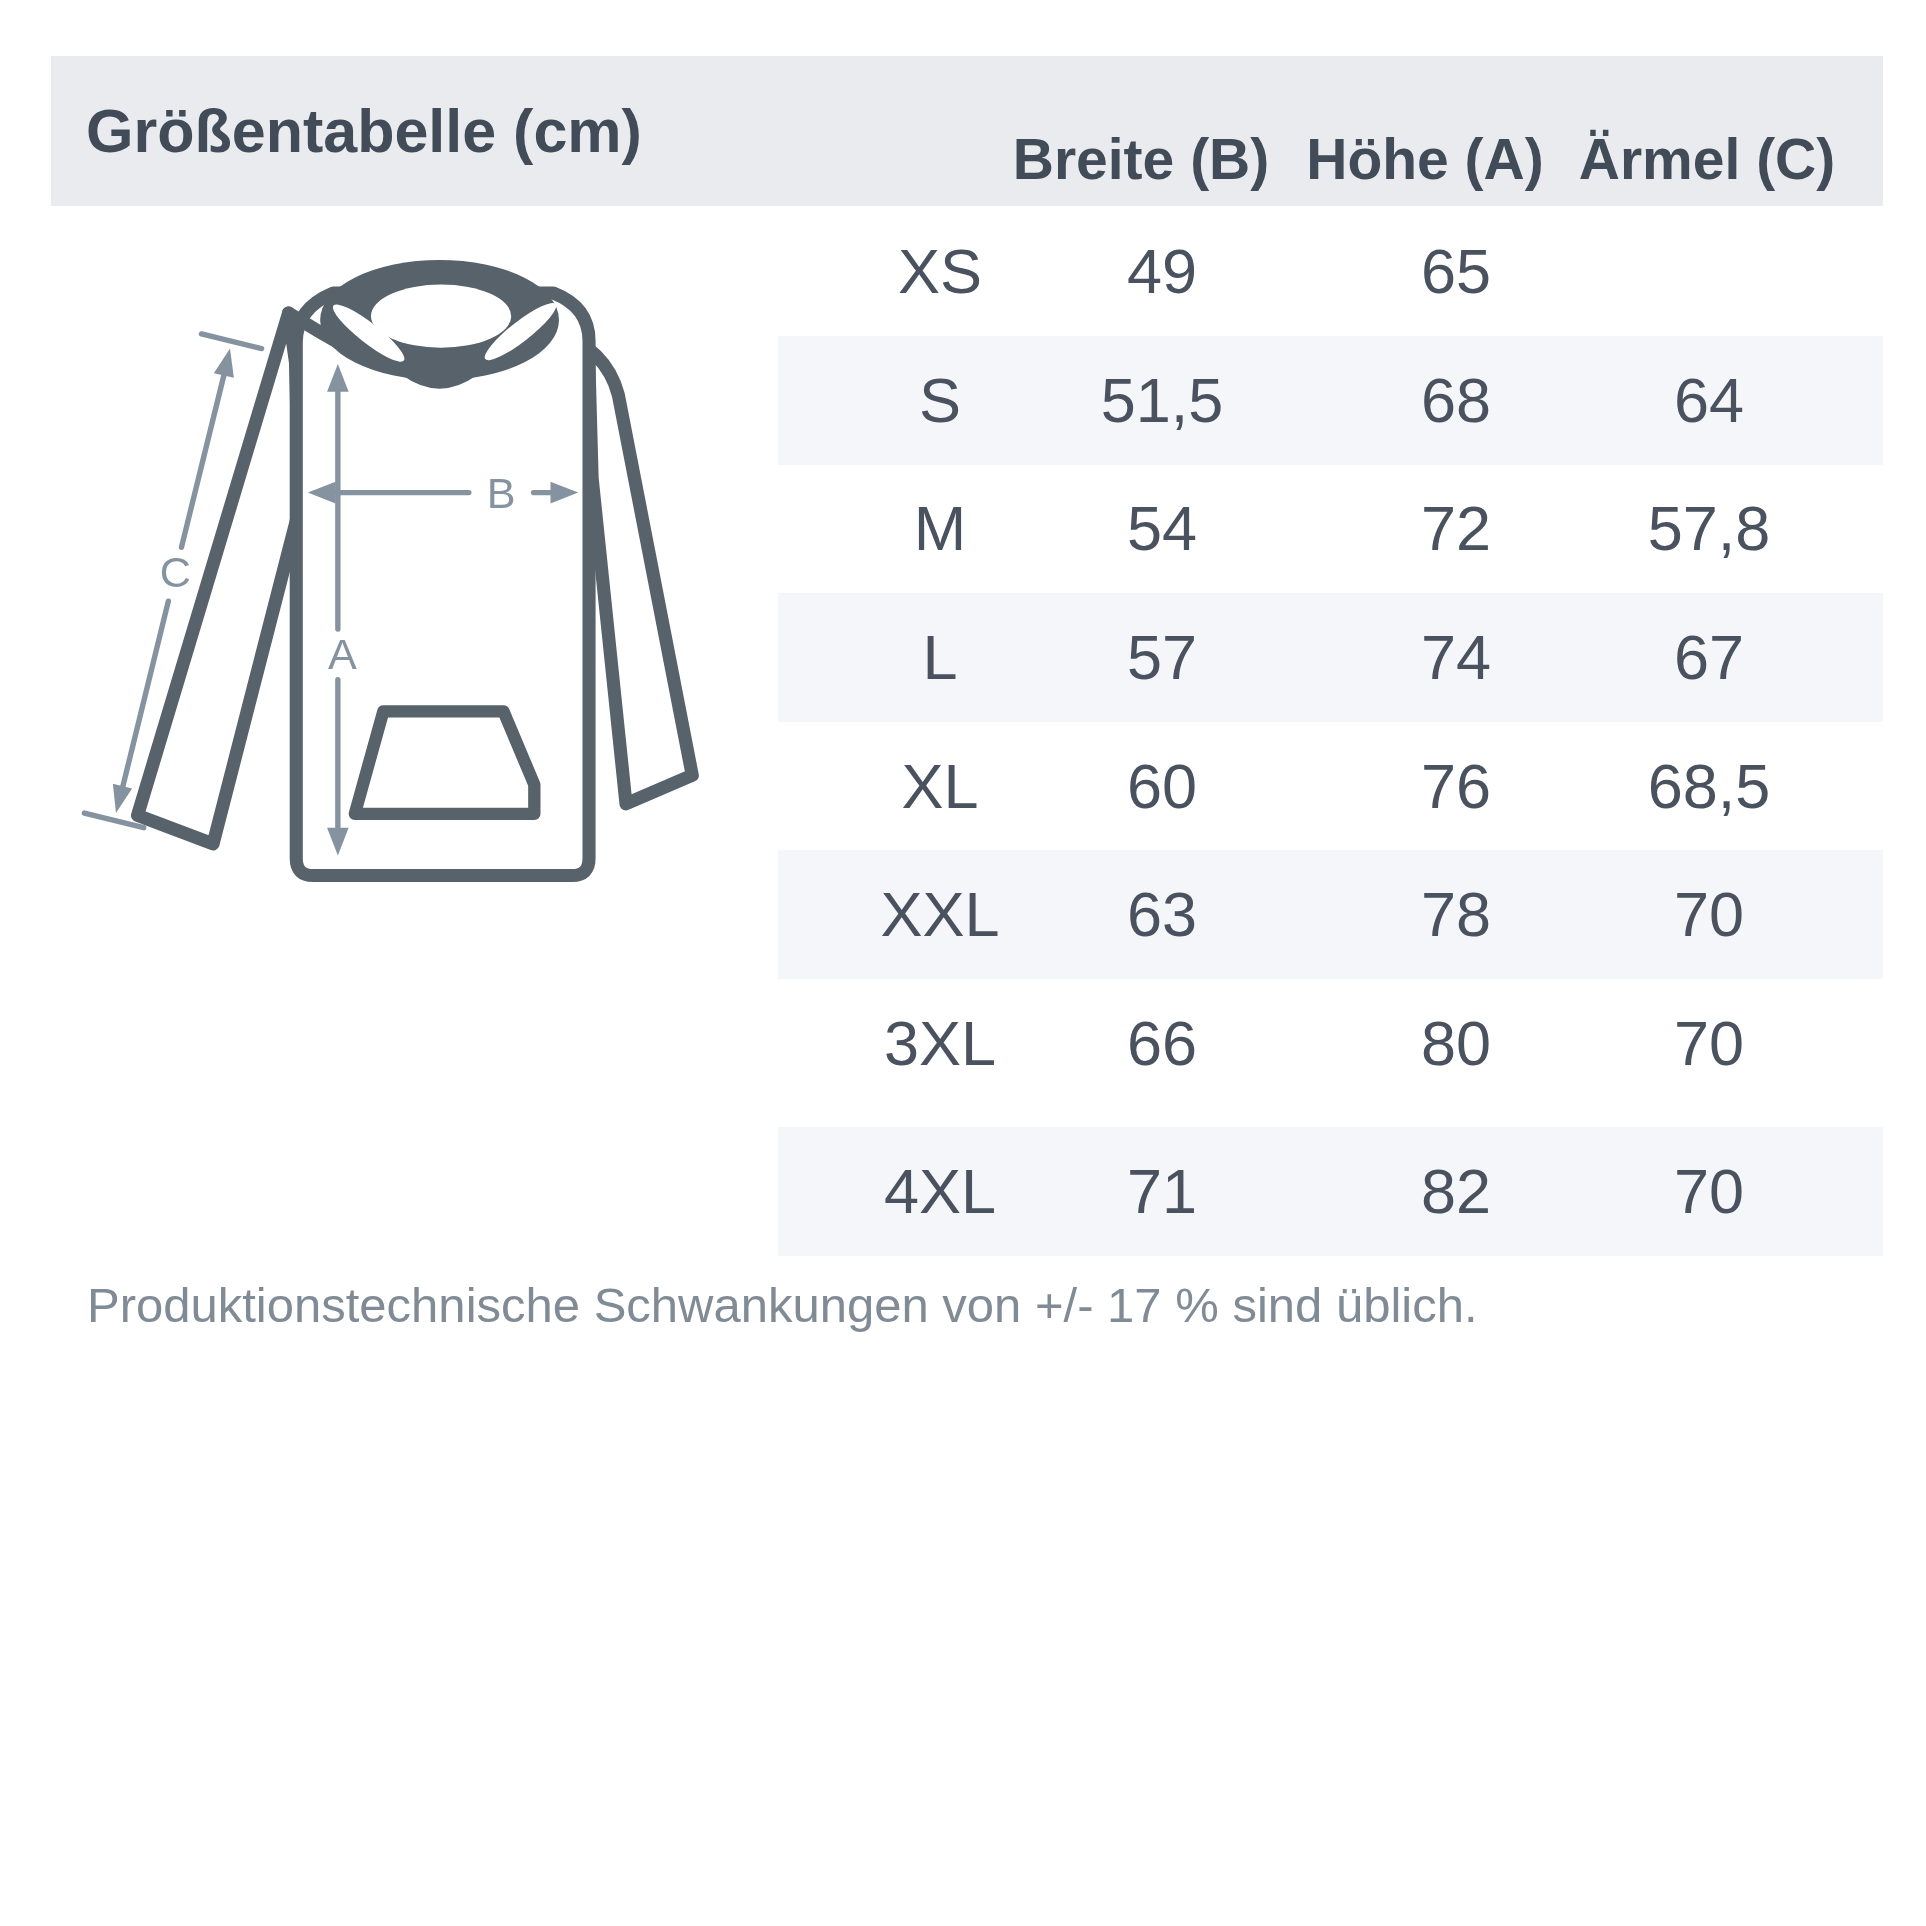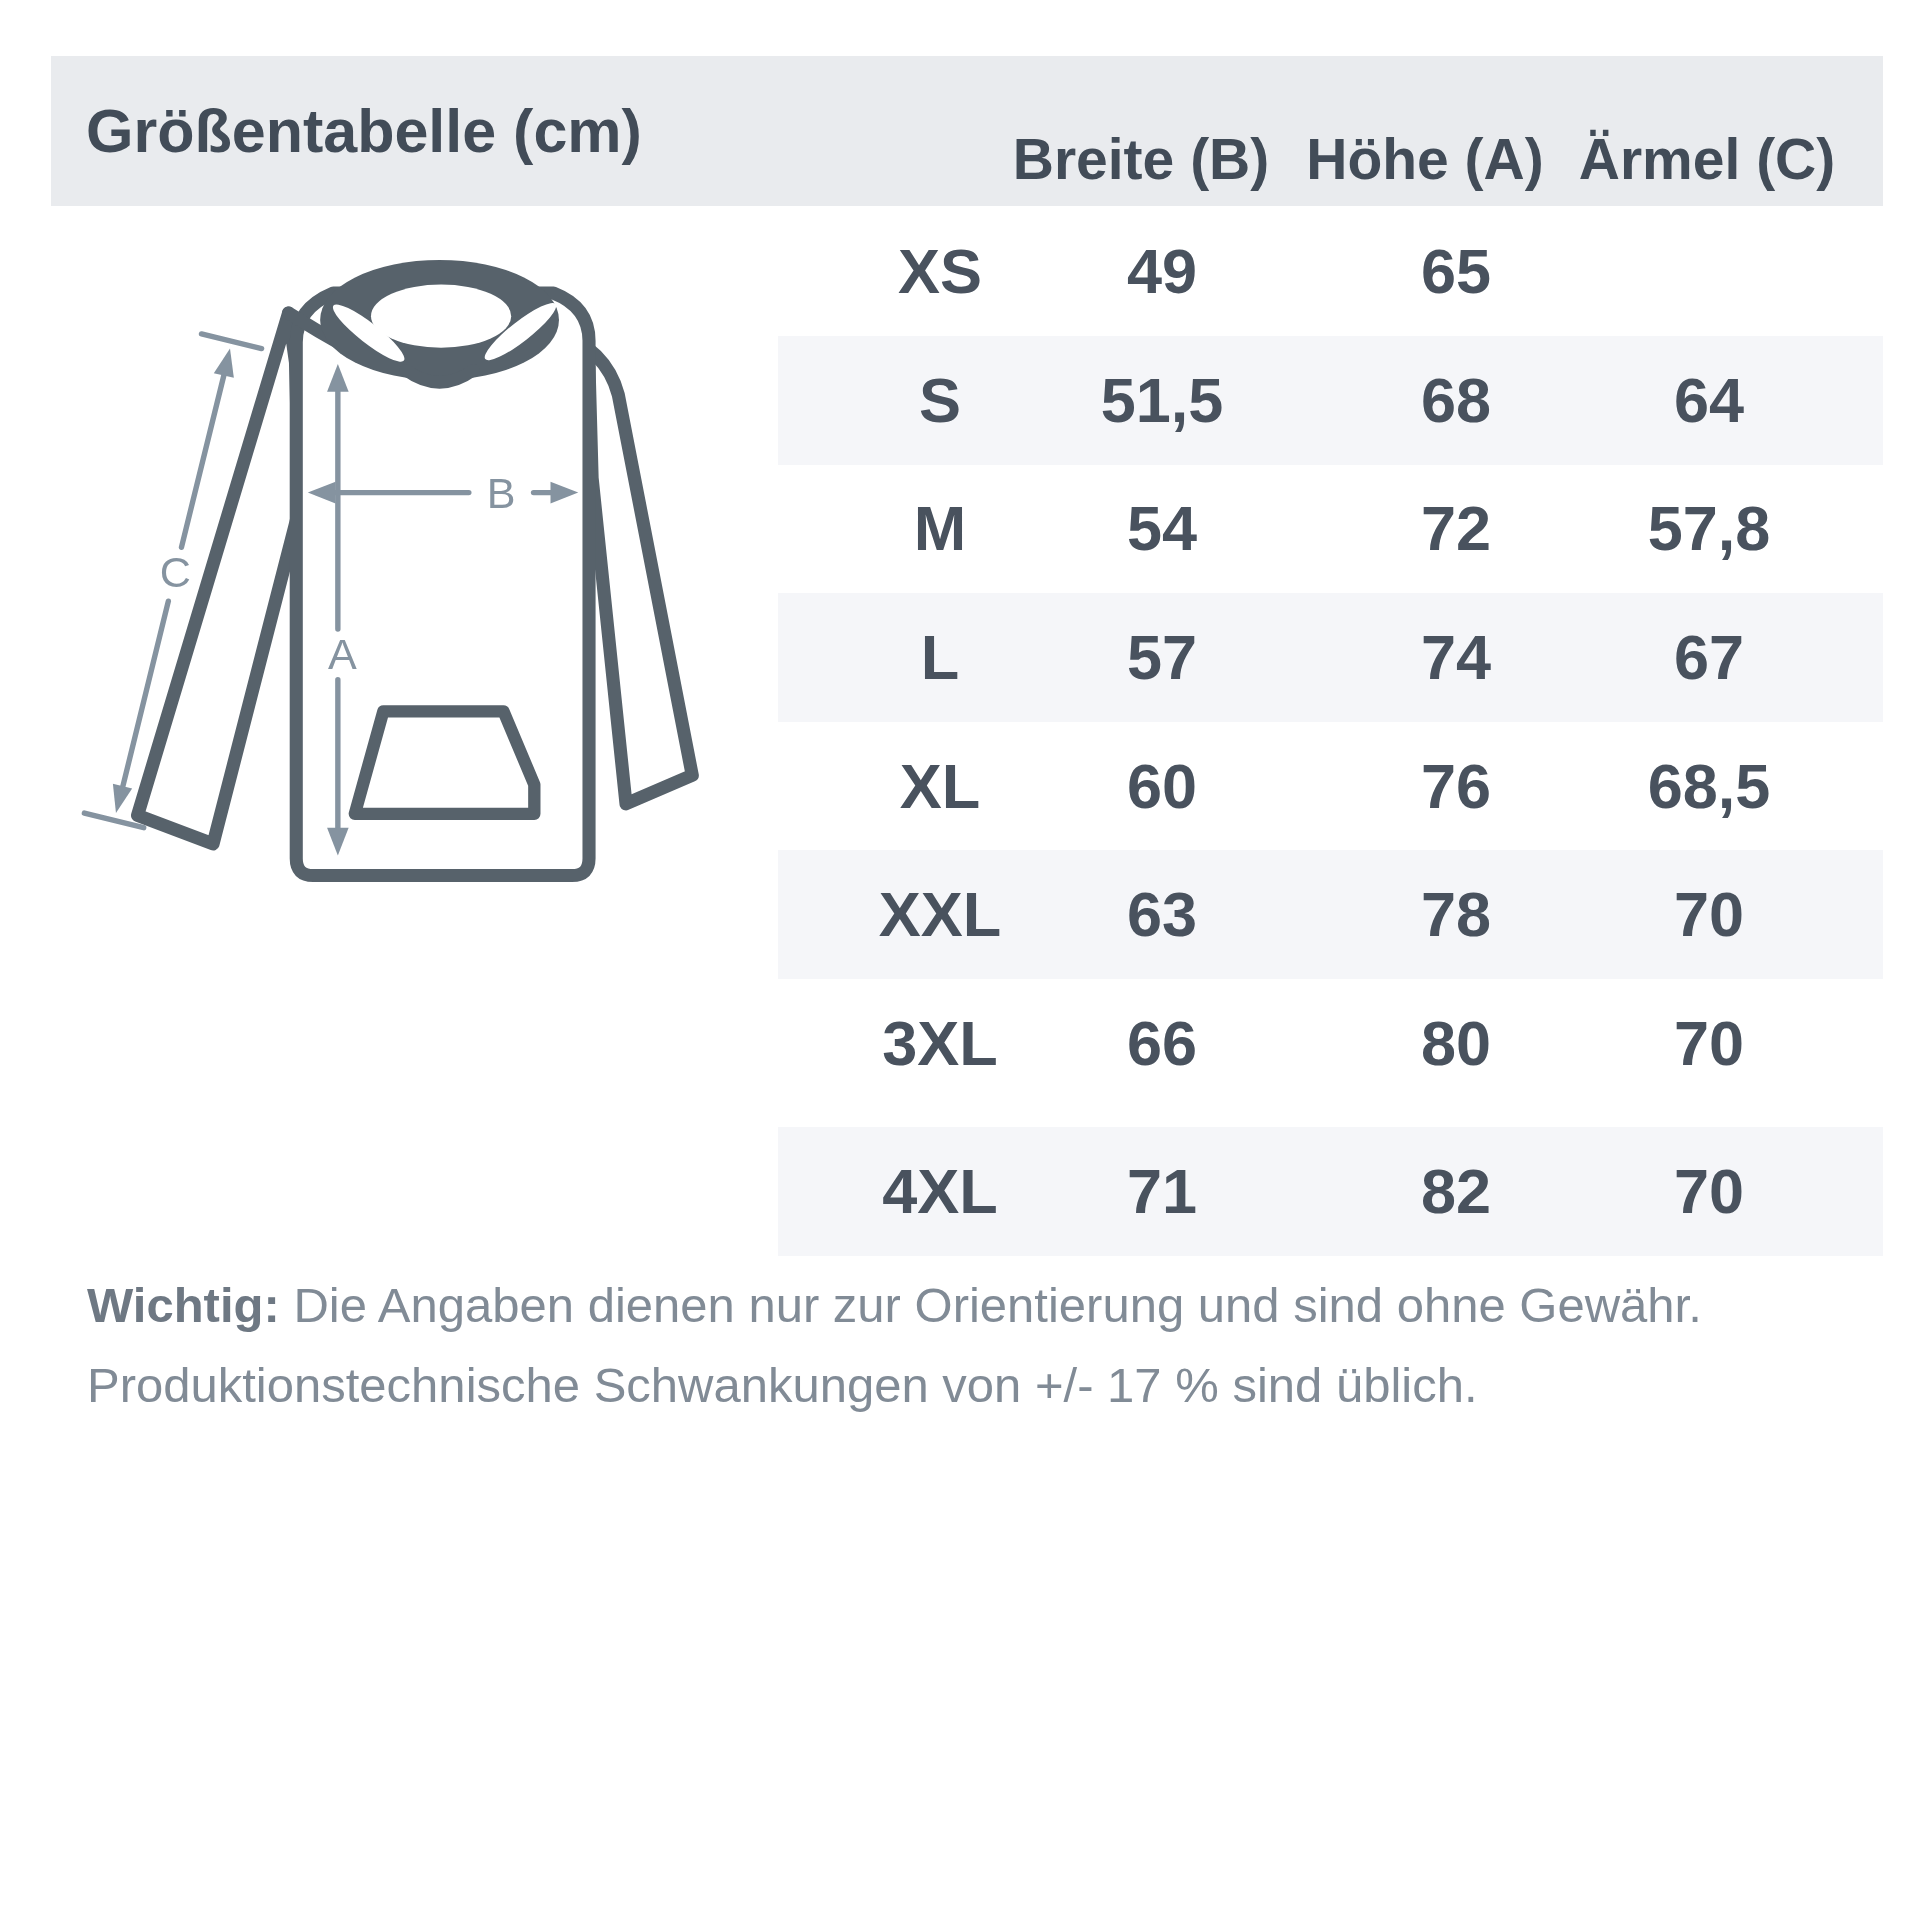--- a/index.html
+++ b/index.html
@@ -25,21 +25,21 @@
     font-size:57px;font-weight:700;color:#424c58;white-space:nowrap;margin-top:28px;
   }
   
   #size-table{position:absolute;left:51px;top:207px;width:1832px;height:1029px;}
   .t-row{position:absolute;left:0;width:1832px;height:129px;}
   .t-row .stripe{position:absolute;left:727px;right:0;top:0;bottom:0;background:transparent;}
   .t-row.alt .stripe{background:#f5f6f9;}
   .cell{
     position:absolute;top:0;height:129px;line-height:129px;
     transform:translateX(-50%);
-    font-size:63px;font-weight:700;color:#49525e;white-space:nowrap;
+    font-size:63px;font-weight:400;color:#49525e;white-space:nowrap;
   }
   .c-size{left:889px;}
   .c-breite{left:1111px;}
   .c-hoehe{left:1405px;}
   .c-aermel{left:1658px;}
   
   .footer-note{
     position:absolute;left:87px;top:1265px;width:1757px;
     font-size:49px;line-height:80px;color:#818b96;font-weight:400;
   }
@@ -169,18 +169,17 @@
 
       <g font-family="Liberation Sans, sans-serif" font-size="56" font-weight="400" fill="#8593a0" text-anchor="middle" stroke="none">
         <text x="364" y="588">A</text>
         <text x="570" y="379">B</text>
         <text x="147" y="482">C</text>
       </g>
     </g>
   </svg>
 
   <div class="footer-note">
-    <div><span class="imp">Wichtig:</span> <span>Die Angaben dienen nur zur Orientierung und sind ohne Gewähr.</span></div>
     <div><span>Produktionstechnische Schwankungen von +/- 17 % sind üblich.</span></div>
   </div>
 
 </div>
 
 
 </body></html>

